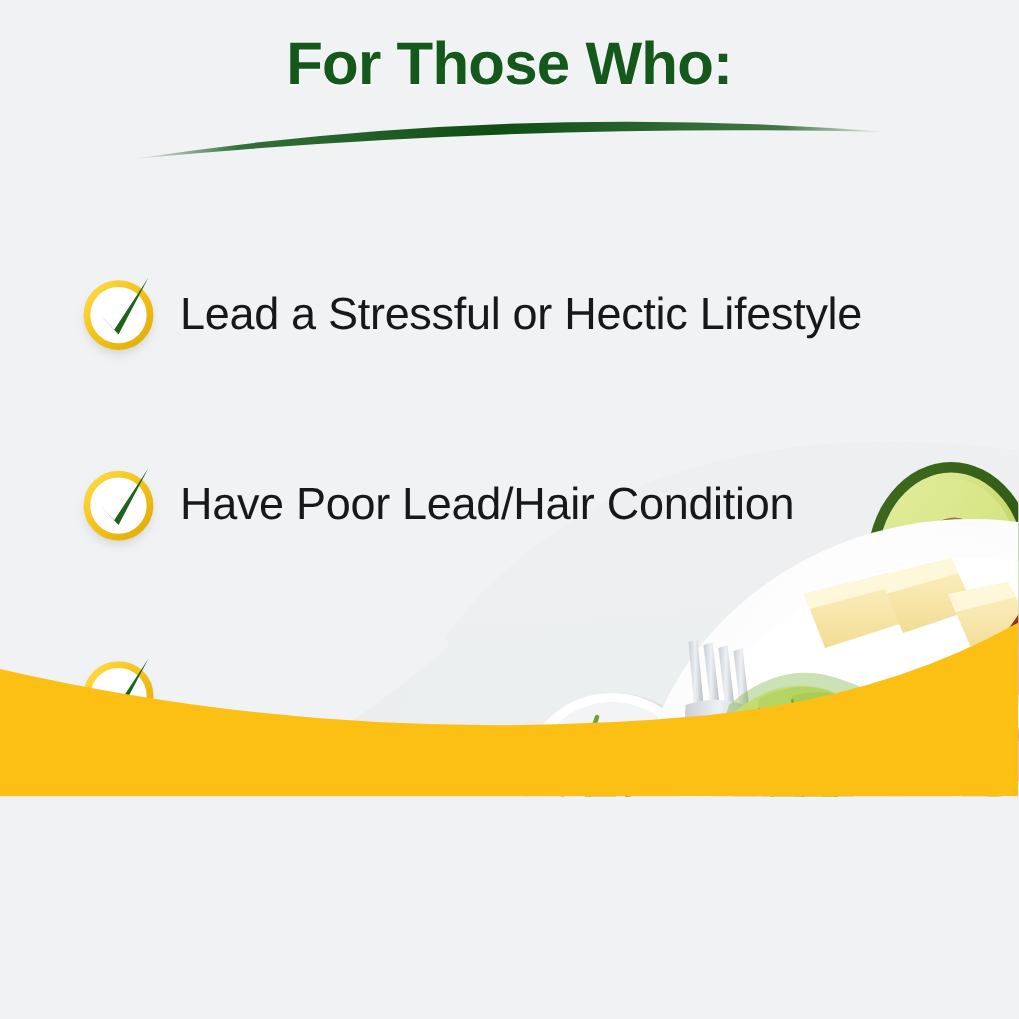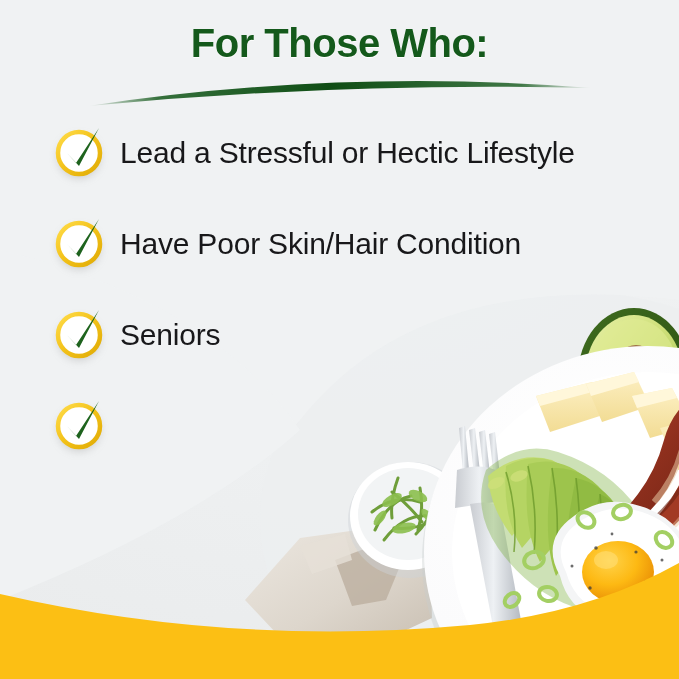--- a/index.html
+++ b/index.html
@@ -4,21 +4,21 @@
 <style>
   html,body{margin:0;padding:0;}
   body{
     width:679px;height:679px;
     font-family:"Liberation Sans", sans-serif;
     background:#f0f2f3;
     overflow:hidden;
   }
   .stage{
     position:relative;
-    width:679px;height:679px;
+    width:679px;height:531px;
     background:
       radial-gradient(120% 90% at 50% 18%, #f7f8f8 0%, #eef0f1 55%, #e9ebec 100%);
     overflow:hidden;
   }
 
   
   .photo{
     position:absolute;
     left:0;top:0;width:679px;height:679px;
     pointer-events:none;
@@ -46,21 +46,22 @@
   
   .list{
     position:absolute;
     left:54px;top:128px;
     width:610px;
   }
   .row{
     position:relative;
     height:91px;
     display:flex;
-    align-items:flex-start;
+    align-items:center;
+    margin-top:36px;
   }
   .check-wrap{
     position:relative;
     width:50px;height:50px;
     flex:0 0 50px;
     margin-top:0px;
   }
   .check-shadow{
     position:absolute;
     left:4px;top:8px;
@@ -345,43 +346,42 @@
 
 
     <div class="row">
       <span class="check-wrap">
         <span class="check-shadow"></span>
         <svg class="check-svg" viewBox="0 0 56 56" xmlns="http://www.w3.org/2000/svg">
           <circle cx="25" cy="31" r="21" fill="#ffffff" stroke="url(#ringA)" stroke-width="4.5"></circle>
           <path d="M13 31 L22 41 L45 6 L25 44 Z" fill="url(#ckA)"></path>
         </svg>
       </span>
-      <span class="row-label">Have Poor Skin/Hair Condition</span>
-    </div>
-
-    <div class="row">
-      <span class="check-wrap">
-        <span class="check-shadow"></span>
-        <svg class="check-svg" viewBox="0 0 56 56" xmlns="http://www.w3.org/2000/svg">
-          <circle cx="25" cy="31" r="21" fill="#ffffff" stroke="url(#ringA)" stroke-width="4.5"></circle>
-          <path d="M13 31 L22 41 L45 6 L25 44 Z" fill="url(#ckA)"></path>
-        </svg>
-      </span>
-      <span class="row-label">Seniors</span>
+      <span class="row-label">Have Poor Lead/Hair Condition</span>
     </div>
 
     <div class="row">
       <span class="check-wrap">
         <span class="check-shadow"></span>
         <svg class="check-svg" viewBox="0 0 56 56" xmlns="http://www.w3.org/2000/svg">
           <circle cx="25" cy="31" r="21" fill="#ffffff" stroke="url(#ringA)" stroke-width="4.5"></circle>
           <path d="M13 31 L22 41 L45 6 L25 44 Z" fill="url(#ckA)"></path>
         </svg>
       </span>
     </div>
 
+    <div class="row">
+      <span class="check-wrap">
+        <span class="check-shadow"></span>
+        <svg class="check-svg" viewBox="0 0 56 56" xmlns="http://www.w3.org/2000/svg">
+          <circle cx="25" cy="31" r="21" fill="#ffffff" stroke="url(#ringA)" stroke-width="4.5"></circle>
+          <path d="M13 31 L22 41 L45 6 L25 44 Z" fill="url(#ckA)"></path>
+        </svg>
+      </span>
+    </div>
+
   </div>
 
   <svg class="swoosh" viewBox="0 0 679 140" preserveAspectRatio="none" xmlns="http://www.w3.org/2000/svg">
     <path d="M0 55 Q230 108 470 86 Q590 74 679 24 L679 140 L0 140 Z" fill="#fcbf14"></path>
   </svg>
 
 </div>
 
 </body></html>

